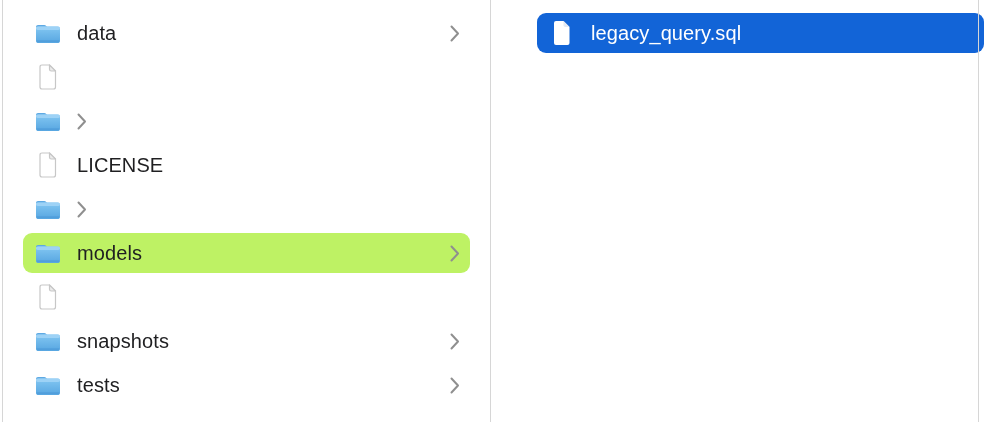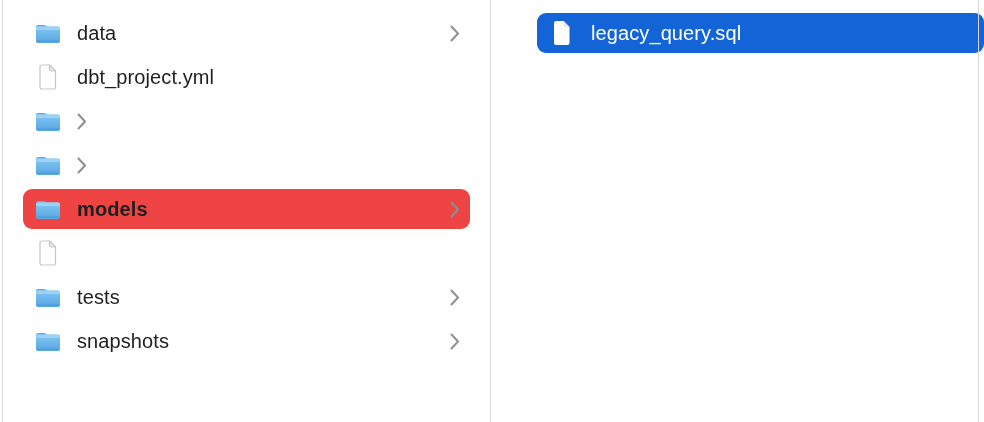--- a/index.html
+++ b/index.html
@@ -42,21 +42,21 @@
   }
   .pill {
     height: 40px;
     border-radius: 9px;
     display: flex;
     align-items: center;
     padding: 0 10px 0 12px;
     box-sizing: border-box;
     gap: 16px;
   }
-  .pill.sel-gray { background: #ef4444; font-weight: bold; }
+  .pill.sel-gray { background: #bef264; }
   .pill.sel-blue { background: #1264d7; }
   .icon {
     flex: 0 0 26px;
     width: 26px;
     display: flex;
     justify-content: center;
     align-items: center;
   }
   .label {
     flex: 1 1 auto;
@@ -110,121 +110,131 @@
     </div>
 
     <div class="row">
       <div class="pill">
         <span class="icon">
           <svg width="20" height="26" viewBox="0 0 20 26">
               <path d="M4 1 H11.5 L17.5 7 V23 Q17.5 25 15.5 25 H4 Q2 25 2 23 V3 Q2 1 4 1 Z" fill="#ffffff" stroke="#c7c7c7" stroke-width="1.2"></path>
               <path d="M11.5 1 V5.2 Q11.5 7 13.3 7 H17.5 Z" fill="#ececec" stroke="#c7c7c7" stroke-width="1.2" stroke-linejoin="round"></path>
             </svg>
         </span>
-        <span class="label">dbt_project.yml</span>
-      </div>
-    </div>
-
-    <div class="row">
-      <div class="pill">
-        <span class="icon">
-          <svg width="26" height="21" viewBox="0 0 26 21">
-              <path d="M1 4 Q1 2 3 2 H9.2 Q10.4 2 11.2 2.9 L12.6 4.6 H1 Z" fill="#5ea9e3"></path>
-              <rect x="1" y="3.6" width="24" height="16.4" rx="2.6" fill="url(#folderBody)"></rect>
-              <rect x="1" y="3.6" width="24" height="3.4" rx="1.7" fill="#9dd2f6"></rect>
-              <rect x="1.6" y="17.2" width="22.8" height="1.8" rx="0.9" fill="#4d9bd8" opacity="0.75"></rect>
-            </svg>
-        </span>
-        <span class="chevron">
-          <svg width="10" height="17" viewBox="0 0 10 17">
-              <path d="M1.5 1.5 L8 8.5 L1.5 15.5" fill="none" stroke="#8f8f8f" stroke-width="2" stroke-linecap="round" stroke-linejoin="round"></path>
-            </svg>
-        </span>
-      </div>
-    </div>
-
-
-    <div class="row">
-      <div class="pill">
-        <span class="icon">
-          <svg width="26" height="21" viewBox="0 0 26 21">
-              <path d="M1 4 Q1 2 3 2 H9.2 Q10.4 2 11.2 2.9 L12.6 4.6 H1 Z" fill="#5ea9e3"></path>
-              <rect x="1" y="3.6" width="24" height="16.4" rx="2.6" fill="url(#folderBody)"></rect>
-              <rect x="1" y="3.6" width="24" height="3.4" rx="1.7" fill="#9dd2f6"></rect>
-              <rect x="1.6" y="17.2" width="22.8" height="1.8" rx="0.9" fill="#4d9bd8" opacity="0.75"></rect>
-            </svg>
-        </span>
-        <span class="chevron">
-          <svg width="10" height="17" viewBox="0 0 10 17">
-              <path d="M1.5 1.5 L8 8.5 L1.5 15.5" fill="none" stroke="#8f8f8f" stroke-width="2" stroke-linecap="round" stroke-linejoin="round"></path>
-            </svg>
-        </span>
-      </div>
-    </div>
-
-    <div class="row">
-      <div class="pill sel-gray">
-        <span class="icon">
-          <svg width="26" height="21" viewBox="0 0 26 21">
-              <path d="M1 4 Q1 2 3 2 H9.2 Q10.4 2 11.2 2.9 L12.6 4.6 H1 Z" fill="#5ea9e3"></path>
-              <rect x="1" y="3.6" width="24" height="16.4" rx="2.6" fill="url(#folderBody)"></rect>
-              <rect x="1" y="3.6" width="24" height="3.4" rx="1.7" fill="#9dd2f6"></rect>
-              <rect x="1.6" y="17.2" width="22.8" height="1.8" rx="0.9" fill="#4d9bd8" opacity="0.75"></rect>
-            </svg>
-        </span>
-        <span class="label">models</span>
+      </div>
+    </div>
+
+    <div class="row">
+      <div class="pill">
+        <span class="icon">
+          <svg width="26" height="21" viewBox="0 0 26 21">
+              <path d="M1 4 Q1 2 3 2 H9.2 Q10.4 2 11.2 2.9 L12.6 4.6 H1 Z" fill="#5ea9e3"></path>
+              <rect x="1" y="3.6" width="24" height="16.4" rx="2.6" fill="url(#folderBody)"></rect>
+              <rect x="1" y="3.6" width="24" height="3.4" rx="1.7" fill="#9dd2f6"></rect>
+              <rect x="1.6" y="17.2" width="22.8" height="1.8" rx="0.9" fill="#4d9bd8" opacity="0.75"></rect>
+            </svg>
+        </span>
         <span class="chevron">
           <svg width="10" height="17" viewBox="0 0 10 17">
               <path d="M1.5 1.5 L8 8.5 L1.5 15.5" fill="none" stroke="#8f8f8f" stroke-width="2" stroke-linecap="round" stroke-linejoin="round"></path>
             </svg>
         </span>
       </div>
     </div>
 
     <div class="row">
       <div class="pill">
         <span class="icon">
           <svg width="20" height="26" viewBox="0 0 20 26">
               <path d="M4 1 H11.5 L17.5 7 V23 Q17.5 25 15.5 25 H4 Q2 25 2 23 V3 Q2 1 4 1 Z" fill="#ffffff" stroke="#c7c7c7" stroke-width="1.2"></path>
               <path d="M11.5 1 V5.2 Q11.5 7 13.3 7 H17.5 Z" fill="#ececec" stroke="#c7c7c7" stroke-width="1.2" stroke-linejoin="round"></path>
             </svg>
         </span>
+        <span class="label">LICENSE</span>
+      </div>
+    </div>
+
+    <div class="row">
+      <div class="pill">
+        <span class="icon">
+          <svg width="26" height="21" viewBox="0 0 26 21">
+              <path d="M1 4 Q1 2 3 2 H9.2 Q10.4 2 11.2 2.9 L12.6 4.6 H1 Z" fill="#5ea9e3"></path>
+              <rect x="1" y="3.6" width="24" height="16.4" rx="2.6" fill="url(#folderBody)"></rect>
+              <rect x="1" y="3.6" width="24" height="3.4" rx="1.7" fill="#9dd2f6"></rect>
+              <rect x="1.6" y="17.2" width="22.8" height="1.8" rx="0.9" fill="#4d9bd8" opacity="0.75"></rect>
+            </svg>
+        </span>
+        <span class="chevron">
+          <svg width="10" height="17" viewBox="0 0 10 17">
+              <path d="M1.5 1.5 L8 8.5 L1.5 15.5" fill="none" stroke="#8f8f8f" stroke-width="2" stroke-linecap="round" stroke-linejoin="round"></path>
+            </svg>
+        </span>
+      </div>
+    </div>
+
+    <div class="row">
+      <div class="pill sel-gray">
+        <span class="icon">
+          <svg width="26" height="21" viewBox="0 0 26 21">
+              <path d="M1 4 Q1 2 3 2 H9.2 Q10.4 2 11.2 2.9 L12.6 4.6 H1 Z" fill="#5ea9e3"></path>
+              <rect x="1" y="3.6" width="24" height="16.4" rx="2.6" fill="url(#folderBody)"></rect>
+              <rect x="1" y="3.6" width="24" height="3.4" rx="1.7" fill="#9dd2f6"></rect>
+              <rect x="1.6" y="17.2" width="22.8" height="1.8" rx="0.9" fill="#4d9bd8" opacity="0.75"></rect>
+            </svg>
+        </span>
+        <span class="label">models</span>
+        <span class="chevron">
+          <svg width="10" height="17" viewBox="0 0 10 17">
+              <path d="M1.5 1.5 L8 8.5 L1.5 15.5" fill="none" stroke="#8f8f8f" stroke-width="2" stroke-linecap="round" stroke-linejoin="round"></path>
+            </svg>
+        </span>
+      </div>
+    </div>
+
+    <div class="row">
+      <div class="pill">
+        <span class="icon">
+          <svg width="20" height="26" viewBox="0 0 20 26">
+              <path d="M4 1 H11.5 L17.5 7 V23 Q17.5 25 15.5 25 H4 Q2 25 2 23 V3 Q2 1 4 1 Z" fill="#ffffff" stroke="#c7c7c7" stroke-width="1.2"></path>
+              <path d="M11.5 1 V5.2 Q11.5 7 13.3 7 H17.5 Z" fill="#ececec" stroke="#c7c7c7" stroke-width="1.2" stroke-linejoin="round"></path>
+            </svg>
+        </span>
+      </div>
+    </div>
+
+    <div class="row">
+      <div class="pill">
+        <span class="icon">
+          <svg width="26" height="21" viewBox="0 0 26 21">
+              <path d="M1 4 Q1 2 3 2 H9.2 Q10.4 2 11.2 2.9 L12.6 4.6 H1 Z" fill="#5ea9e3"></path>
+              <rect x="1" y="3.6" width="24" height="16.4" rx="2.6" fill="url(#folderBody)"></rect>
+              <rect x="1" y="3.6" width="24" height="3.4" rx="1.7" fill="#9dd2f6"></rect>
+              <rect x="1.6" y="17.2" width="22.8" height="1.8" rx="0.9" fill="#4d9bd8" opacity="0.75"></rect>
+            </svg>
+        </span>
+        <span class="label">snapshots</span>
+        <span class="chevron">
+          <svg width="10" height="17" viewBox="0 0 10 17">
+              <path d="M1.5 1.5 L8 8.5 L1.5 15.5" fill="none" stroke="#8f8f8f" stroke-width="2" stroke-linecap="round" stroke-linejoin="round"></path>
+            </svg>
+        </span>
       </div>
     </div>
 
     <div class="row">
       <div class="pill">
         <span class="icon">
           <svg width="26" height="21" viewBox="0 0 26 21">
               <path d="M1 4 Q1 2 3 2 H9.2 Q10.4 2 11.2 2.9 L12.6 4.6 H1 Z" fill="#5ea9e3"></path>
               <rect x="1" y="3.6" width="24" height="16.4" rx="2.6" fill="url(#folderBody)"></rect>
               <rect x="1" y="3.6" width="24" height="3.4" rx="1.7" fill="#9dd2f6"></rect>
               <rect x="1.6" y="17.2" width="22.8" height="1.8" rx="0.9" fill="#4d9bd8" opacity="0.75"></rect>
             </svg>
         </span>
         <span class="label">tests</span>
-        <span class="chevron">
-          <svg width="10" height="17" viewBox="0 0 10 17">
-              <path d="M1.5 1.5 L8 8.5 L1.5 15.5" fill="none" stroke="#8f8f8f" stroke-width="2" stroke-linecap="round" stroke-linejoin="round"></path>
-            </svg>
-        </span>
-      </div>
-    </div>
-
-    <div class="row">
-      <div class="pill">
-        <span class="icon">
-          <svg width="26" height="21" viewBox="0 0 26 21">
-              <path d="M1 4 Q1 2 3 2 H9.2 Q10.4 2 11.2 2.9 L12.6 4.6 H1 Z" fill="#5ea9e3"></path>
-              <rect x="1" y="3.6" width="24" height="16.4" rx="2.6" fill="url(#folderBody)"></rect>
-              <rect x="1" y="3.6" width="24" height="3.4" rx="1.7" fill="#9dd2f6"></rect>
-              <rect x="1.6" y="17.2" width="22.8" height="1.8" rx="0.9" fill="#4d9bd8" opacity="0.75"></rect>
-            </svg>
-        </span>
-        <span class="label">snapshots</span>
         <span class="chevron">
           <svg width="10" height="17" viewBox="0 0 10 17">
               <path d="M1.5 1.5 L8 8.5 L1.5 15.5" fill="none" stroke="#8f8f8f" stroke-width="2" stroke-linecap="round" stroke-linejoin="round"></path>
             </svg>
         </span>
       </div>
     </div>
 
   </div>
 

